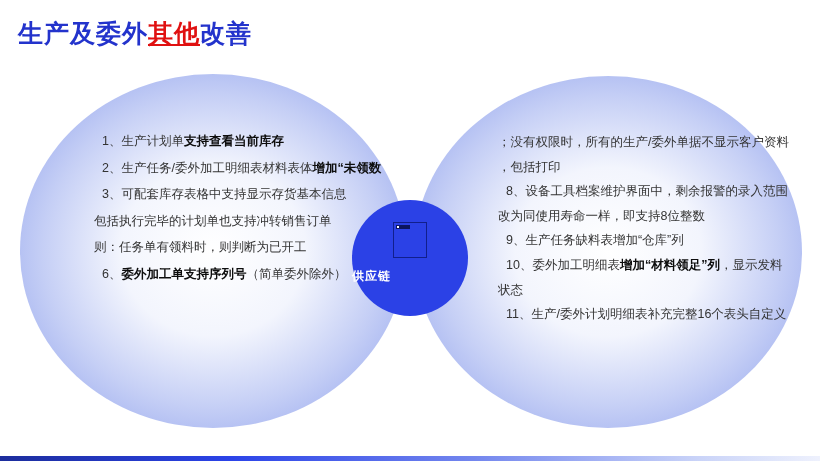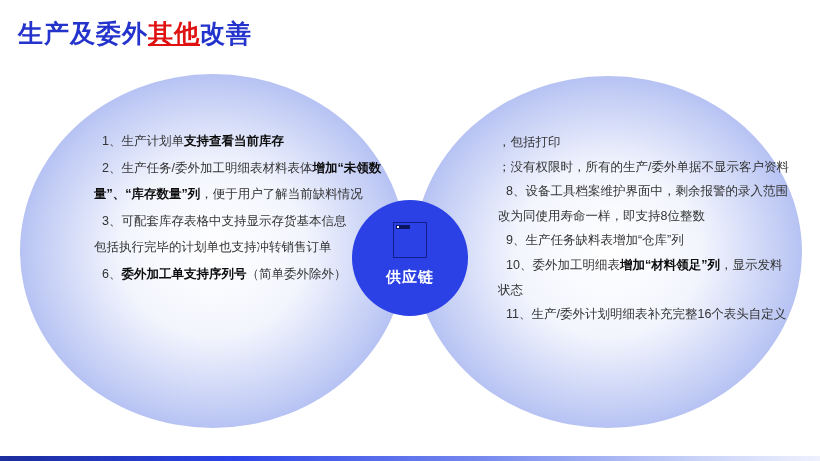--- a/index.html
+++ b/index.html
@@ -50,22 +50,22 @@
   }
   .ph-bar{
     position:absolute;left:2px;top:2px;width:14px;height:4px;
     background:#0c1560;
   }
   .ph-bar::before{
     content:"";position:absolute;left:1px;top:1px;width:2px;height:2px;
     background:#ffffff;
   }
   .center-label{
-    position:absolute;left:0;right:0;top:68px;text-align:center;
-    color:#ffffff;font-size:15px;font-weight:700;letter-spacing:1px;
+    position:absolute;left:0;right:0;top:68px;text-align:left;
+    color:#ffffff;font-size:12px;font-weight:700;letter-spacing:1px;
   }
 
   .feature-block{position:absolute;z-index:2;white-space:nowrap;}
   .feature-block.left-block{left:62px;top:128px;width:302px;margin-left:32px;}
   .feature-block.right-block{left:498px;top:130px;width:280px;}
   .feat-line{
     font-size:12.5px;color:var(--text-regular);
   }
   .left-block .feat-line{line-height:26.6px;}
   .right-block .feat-line{line-height:24.6px;}
@@ -83,28 +83,28 @@
 <div class="slide">
 
   <h1 class="slide-title"><span class="t-blue">生产及委外</span><span class="t-red">其他</span><span class="t-blue">改善</span></h1>
 
   <div class="big-circle left"></div>
   <div class="big-circle right"></div>
 
   <div class="feature-block left-block">
       <div class="feat-line num"><span>1、生产计划单</span><span class="seg-bold">支持查看当前库存</span></div>
       <div class="feat-line num"><span>2、生产任务/委外加工明细表材料表体</span><span class="seg-bold">增加“未领数</span></div>
-      <div class="feat-line"><span class="seg-bold">量”、“库存数量”列</span><span>，便于用户了解当前缺料情况</span></div>
       <div class="feat-line num"><span>3、可配套库存表格中支持显示存货基本信息</span></div>
       <div class="feat-line"><span>包括执行完毕的计划单也支持冲转销售订单</span></div>
+      <div class="feat-line"><span>则：任务单有领料时，则判断为已开工</span></div>
       <div class="feat-line num"><span>6、</span><span class="seg-bold">委外加工单支持序列号</span><span>（简单委外除外）</span></div>
     </div>
   <div class="feature-block right-block">
+      <div class="feat-line"><span>；没有权限时，所有的生产/委外单据不显示客户资料</span></div>
       <div class="feat-line"><span>，包括打印</span></div>
-      <div class="feat-line"><span>；没有权限时，所有的生产/委外单据不显示客户资料</span></div>
       <div class="feat-line num"><span>8、设备工具档案维护界面中，剩余报警的录入范围</span></div>
       <div class="feat-line"><span>改为同使用寿命一样，即支持8位整数</span></div>
       <div class="feat-line num"><span>9、生产任务缺料表增加“仓库”列</span></div>
       <div class="feat-line num"><span>10、委外加工明细表</span><span class="seg-bold">增加“材料领足”列</span><span>，显示发料</span></div>
       <div class="feat-line"><span>状态</span></div>
       <div class="feat-line num"><span>11、生产/委外计划明细表补充完整16个表头自定义</span></div>
     </div>
 
   <div class="center-circle">
     <div class="img-placeholder">

